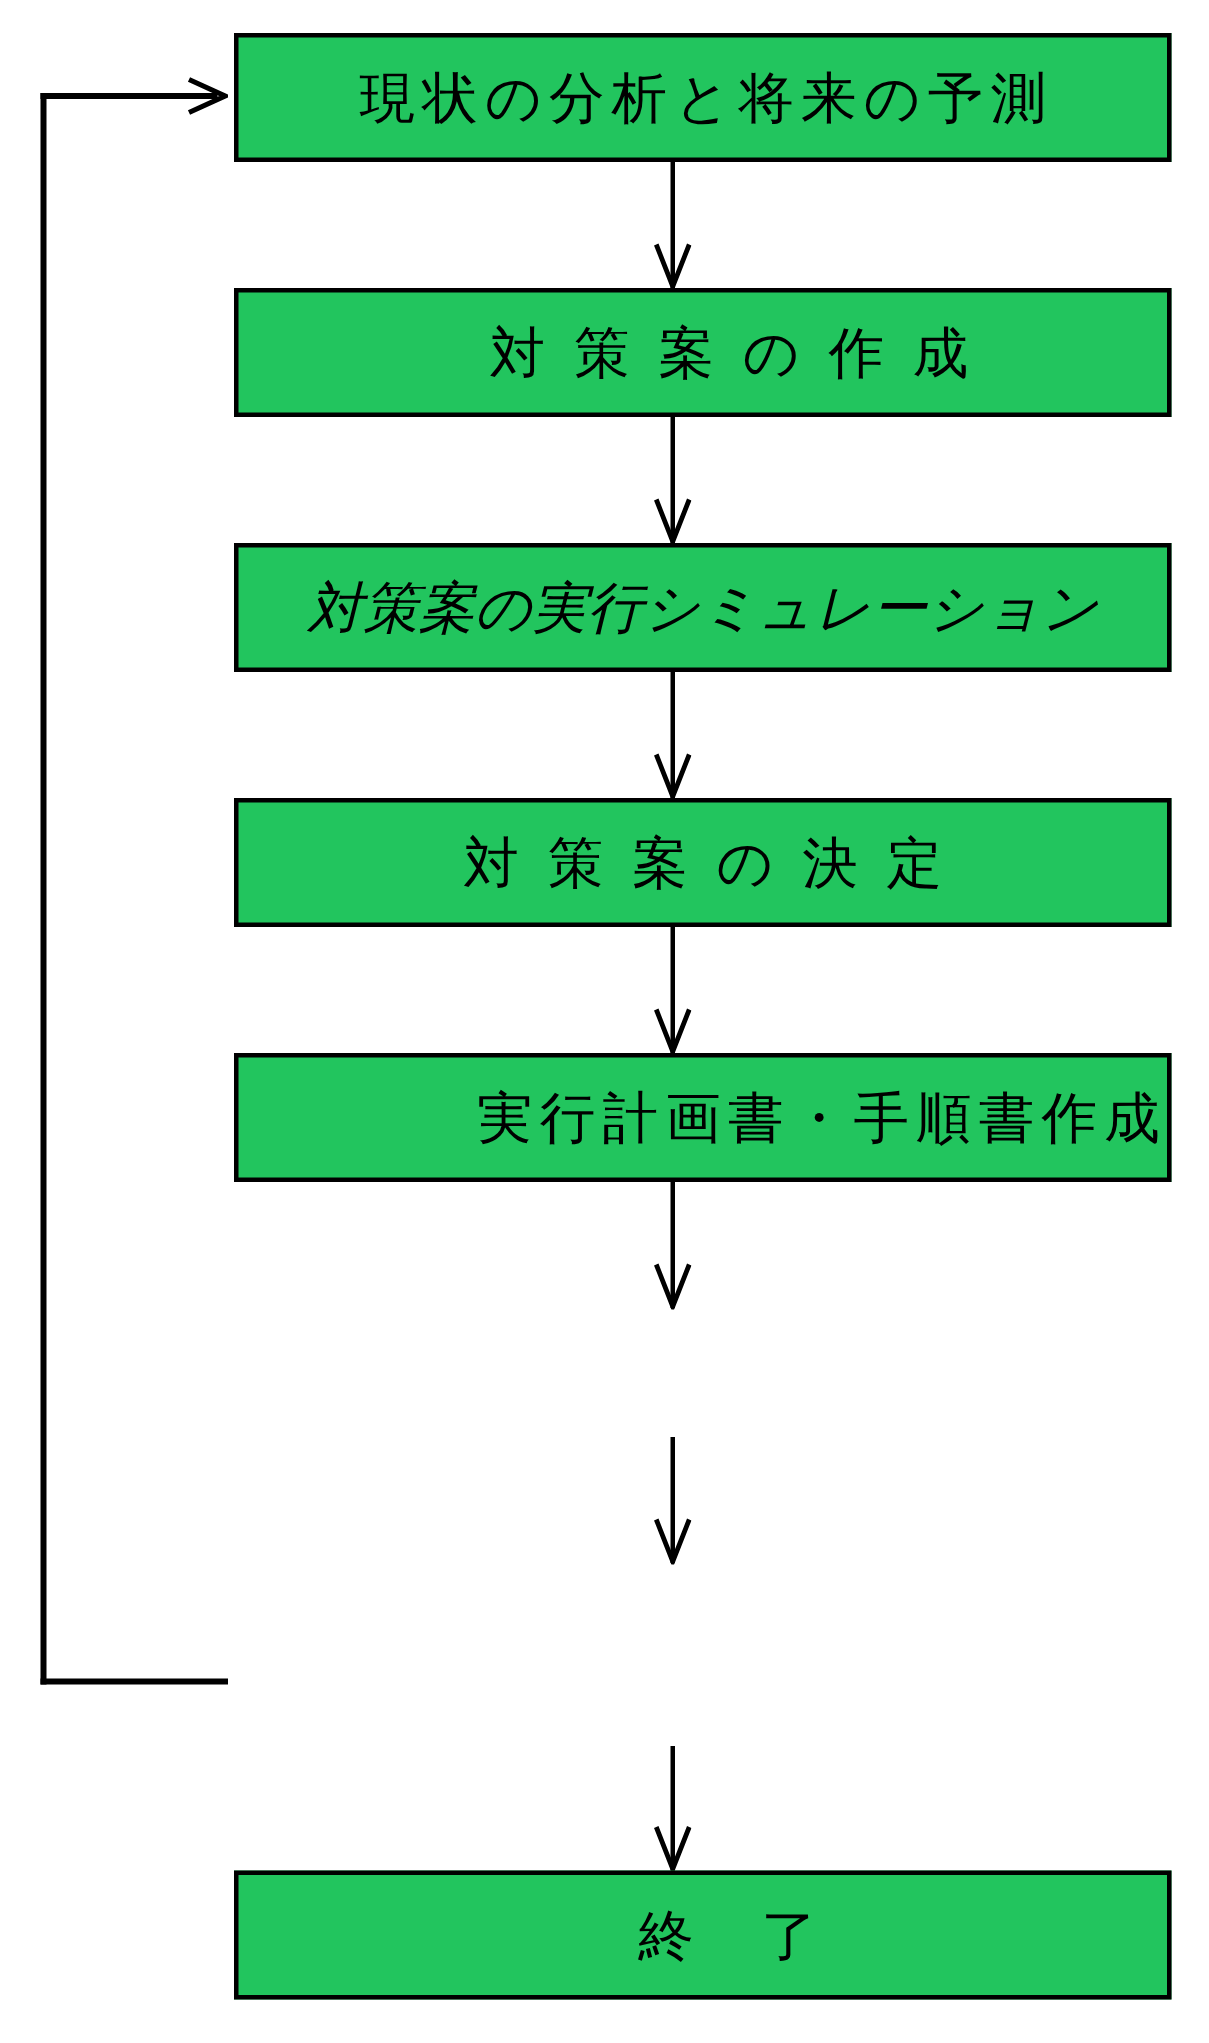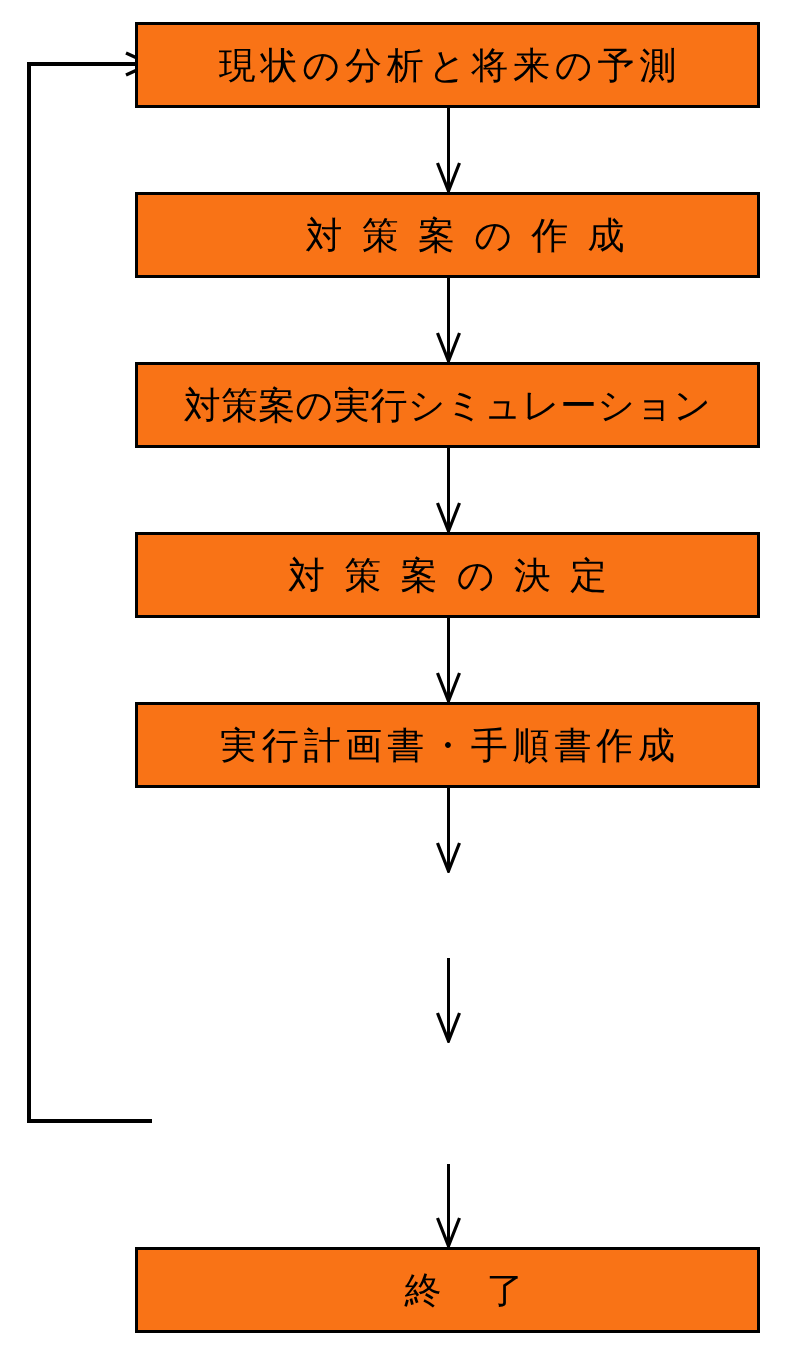--- a/index.html
+++ b/index.html
@@ -17,26 +17,26 @@
     position: relative;
     width: 806px;
     height: 1362px;
     background: #ffffff;
     overflow: hidden;
   }
 
   
   .node {
     position: absolute;
-    left: 135px;
+    left: 156px;
     width: 625px;
     height: 86px;
     box-sizing: border-box;
     border: 3px solid #000000;
-    background: #f97316;
+    background: #22c55e;
     display: flex;
     align-items: center;
     justify-content: center;
   }
   .node-label {
     display: block;
     font-size: 37px;
     line-height: 1;
     white-space: nowrap;
     color: #000000;
@@ -122,21 +122,21 @@
 
   <div class="connector" style="top:278px;">
     <div class="shaft"></div>
     <div class="head">
       <svg width="25" height="32" viewBox="0 0 25 32" aria-hidden="true">
         <path d="M1.5,2 L12.5,30 L23.5,2" fill="none" stroke="#000000" stroke-width="3.2" stroke-linecap="butt" stroke-linejoin="miter"></path>
       </svg>
     </div>
   </div>
 
-  <div class="node track-none" style="top:362px;">
+  <div class="node track-none" style="top:362px;font-style:italic;">
     <span class="node-label">対策案の実行シミュレーション</span>
   </div>
 
   <div class="connector" style="top:448px;">
     <div class="shaft"></div>
     <div class="head">
       <svg width="25" height="32" viewBox="0 0 25 32" aria-hidden="true">
         <path d="M1.5,2 L12.5,30 L23.5,2" fill="none" stroke="#000000" stroke-width="3.2" stroke-linecap="butt" stroke-linejoin="miter"></path>
       </svg>
     </div>
@@ -148,21 +148,21 @@
 
   <div class="connector" style="top:618px;">
     <div class="shaft"></div>
     <div class="head">
       <svg width="25" height="32" viewBox="0 0 25 32" aria-hidden="true">
         <path d="M1.5,2 L12.5,30 L23.5,2" fill="none" stroke="#000000" stroke-width="3.2" stroke-linecap="butt" stroke-linejoin="miter"></path>
       </svg>
     </div>
   </div>
 
-  <div class="node track-sm" style="top:702px;">
+  <div class="node track-sm" style="top:702px;justify-content:flex-end;">
     <span class="node-label">実行計画書・手順書作成</span>
   </div>
 
   <div class="connector" style="top:788px;">
     <div class="shaft"></div>
     <div class="head">
       <svg width="25" height="32" viewBox="0 0 25 32" aria-hidden="true">
         <path d="M1.5,2 L12.5,30 L23.5,2" fill="none" stroke="#000000" stroke-width="3.2" stroke-linecap="butt" stroke-linejoin="miter"></path>
       </svg>
     </div>

